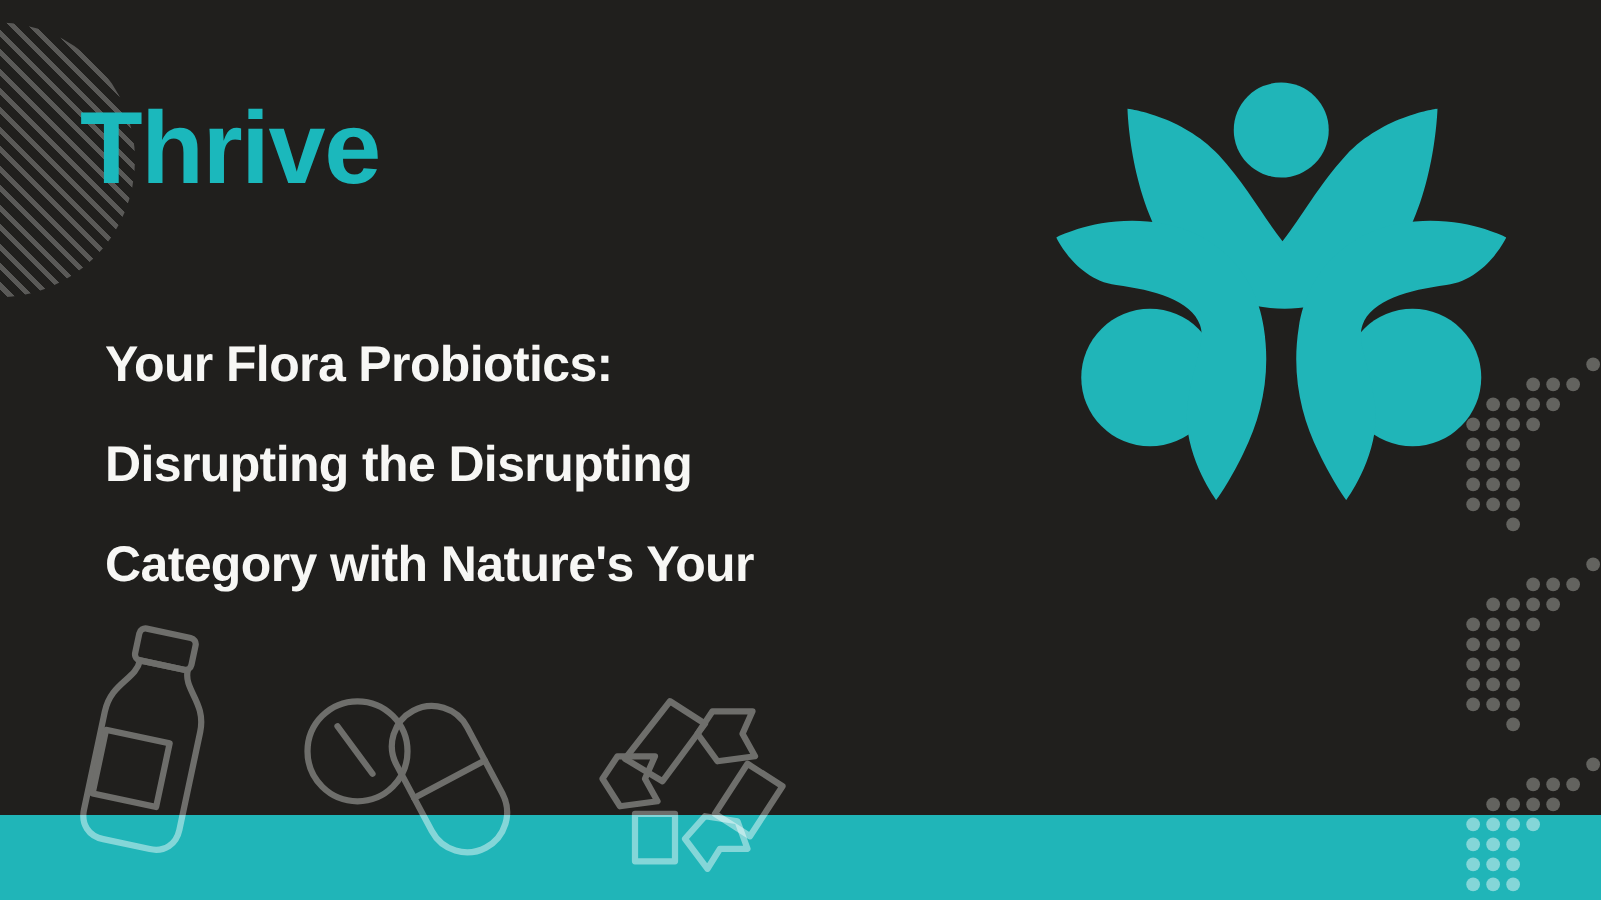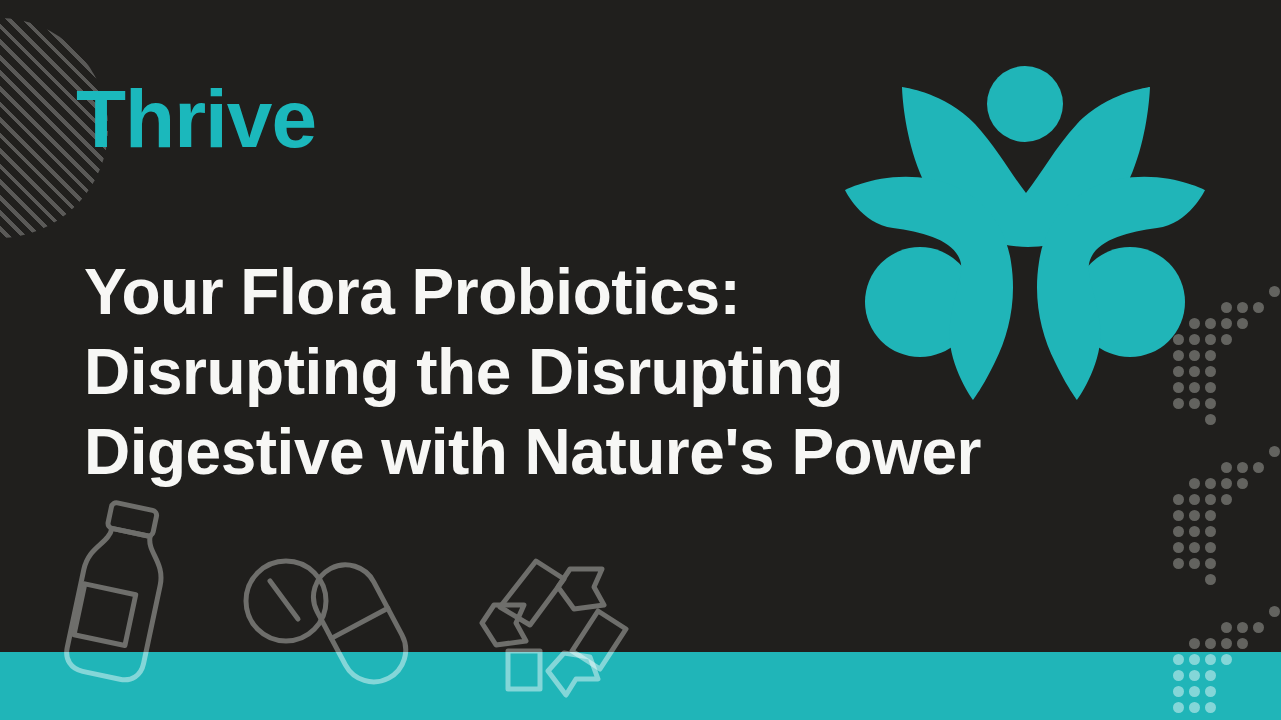--- a/index.html
+++ b/index.html
@@ -26,35 +26,35 @@
         rgba(255,255,255,0.00) 0px,
         rgba(255,255,255,0.00) 7px,
         rgba(255,255,255,0.26) 7px,
         rgba(255,255,255,0.26) 11px
       );
   }
 
   
   .brand {
     position:absolute;
-    left:76px; top:78px;
+    left:64px; top:78px;
     font-size:82px;
     font-weight:bold;
     letter-spacing:-1px;
     line-height:1;
     color:#1BB8BC;
   }
 
   
   .headline {
     position:absolute;
     left:84px; top:252px;
     width:980px;
     color:#F7F7F5;
-    font-size:64px;
+    font-size:40px;
     font-weight:bold;
     line-height:80px;
     letter-spacing:-0.5px;
   }
   .headline .ln { display:block; white-space:nowrap; }
 
   
   .people-logo {
     position:absolute;
     left:845px; top:62px;
@@ -106,21 +106,21 @@
 
 <div id="slide">
 
   <div class="stripe-circle"></div>
 
   <div class="brand">Thrive</div>
 
   <div class="headline">
     <span class="ln">Your Flora Probiotics:</span>
     <span class="ln">Disrupting the Disrupting</span>
-    <span class="ln">Digestive with Nature's Power</span>
+    <span class="ln">Category with Nature's Your</span>
   </div>
 
   <div class="people-logo">
     <svg viewBox="0 0 360 355" xmlns="http://www.w3.org/2000/svg">
       <g fill="#20B5B8">
 
         <circle cx="180" cy="42" r="38"></circle>
 
         <path d="M57 25
                  C57 25 60 150 136 176

